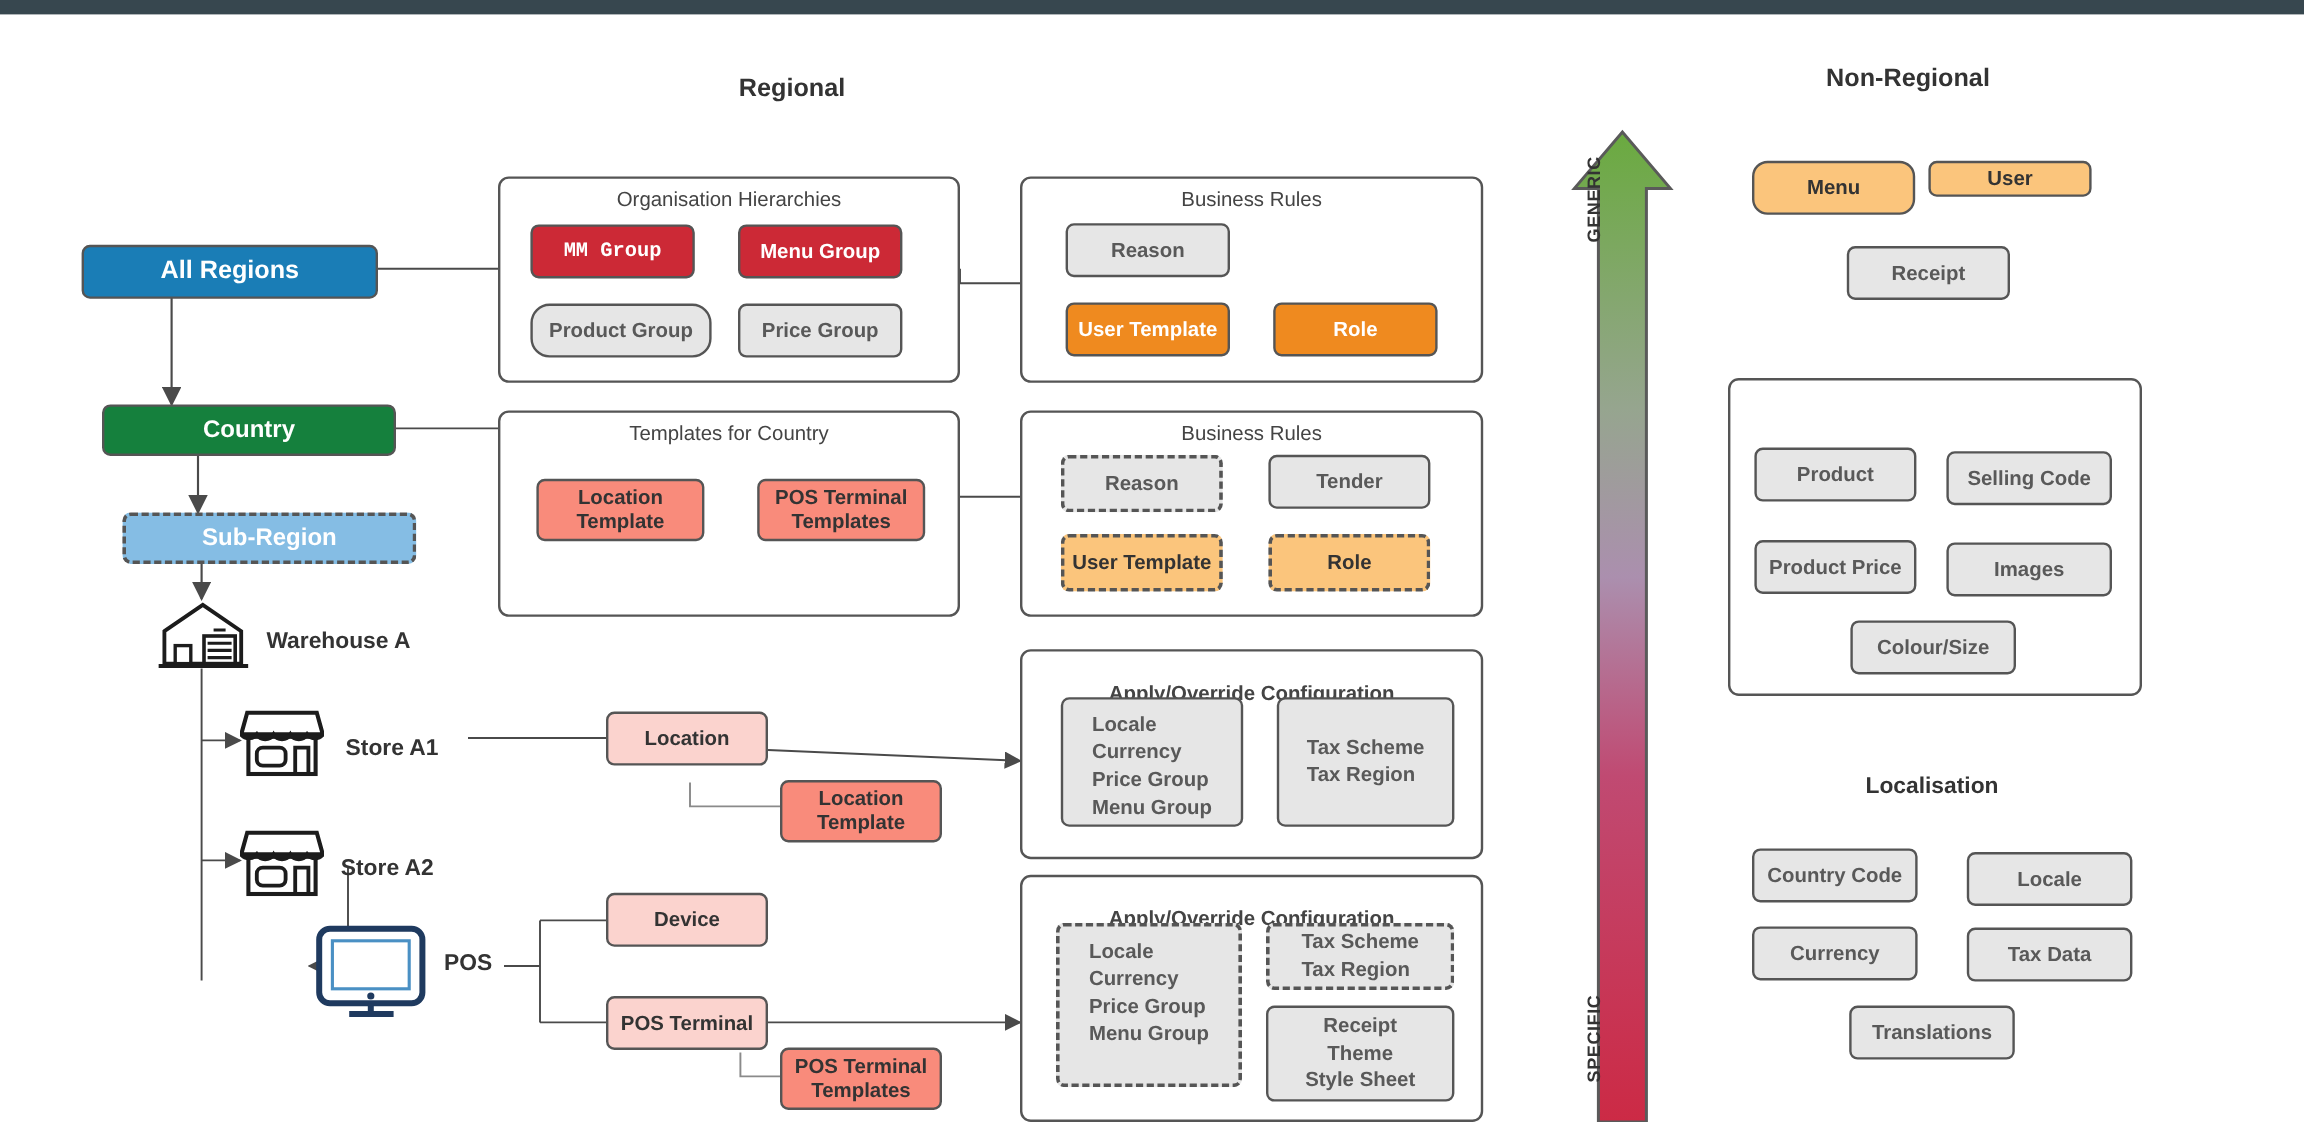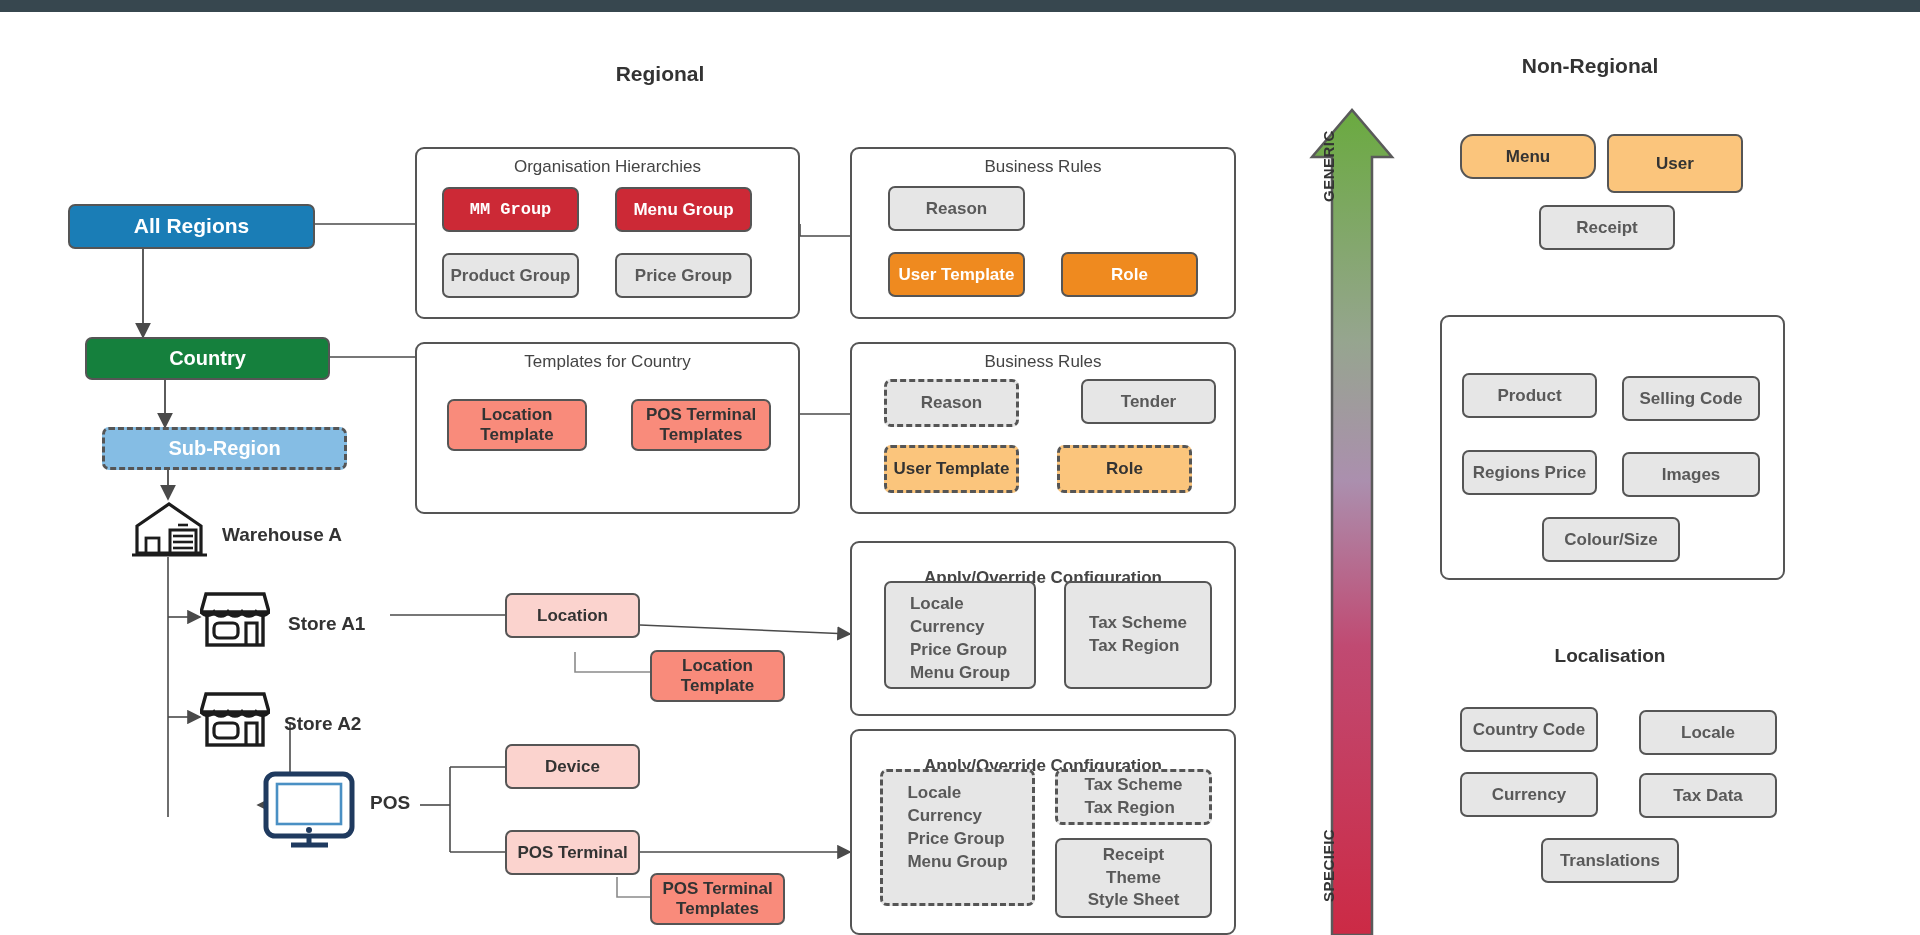--- a/index.html
+++ b/index.html
@@ -163,21 +163,21 @@
       <line x1="47" y1="66" x2="47" y2="74" stroke="#1f3a5f" stroke-width="5"></line>
       <line x1="29" y1="75" x2="66" y2="75" stroke="#1f3a5f" stroke-width="5"></line>
     </svg>
   </div>
   <div class="plain-label" style="left:370px;top:780px;">POS</div>
 
   <div class="group" style="left:415px;top:135px;width:385px;height:172px;">
     <div class="group-title">Organisation Hierarchies</div>
     <div class="node red" style="left:25px;top:38px;width:137px;height:45px;font-family:Liberation Mono, monospace;">MM Group</div>
     <div class="node red" style="left:198px;top:38px;width:137px;height:45px;">Menu Group</div>
-    <div class="node grey" style="left:25px;top:104px;width:137px;height:45px;">Product Group</div>
+    <div class="node grey" style="left:25px;top:104px;width:151px;height:45px;border-radius:16px;">Product Group</div>
     <div class="node grey" style="left:198px;top:104px;width:137px;height:45px;">Price Group</div>
   </div>
 
   <div class="group" style="left:850px;top:135px;width:386px;height:172px;">
     <div class="group-title">Business Rules</div>
     <div class="node grey" style="left:36px;top:37px;width:137px;height:45px;">Reason</div>
     <div class="node orange" style="left:36px;top:103px;width:137px;height:45px;">User Template</div>
     <div class="node orange" style="left:209px;top:103px;width:137px;height:45px;">Role</div>
   </div>
 
@@ -189,21 +189,21 @@
     </div>
     <div class="node salmon" style="left:214px;top:55px;width:140px;height:52px;flex-direction:column;">
       <span>POS Terminal</span>
       <span>Templates</span>
     </div>
   </div>
 
   <div class="group" style="left:850px;top:330px;width:386px;height:172px;">
     <div class="group-title">Business Rules</div>
     <div class="node grey-dash" style="left:32px;top:35px;width:135px;height:48px;">Reason</div>
-    <div class="node grey" style="left:205px;top:35px;width:135px;height:45px;margin-left:24px;">Tender</div>
+    <div class="node grey" style="left:205px;top:35px;width:135px;height:45px;">Tender</div>
     <div class="node orange-lt-dash" style="left:32px;top:101px;width:135px;height:48px;">User Template</div>
     <div class="node orange-lt-dash" style="left:205px;top:101px;width:135px;height:48px;">Role</div>
   </div>
 
   <div class="node pink" style="left:505px;top:581px;width:135px;height:45px;">Location</div>
 
   <div class="node salmon" style="left:650px;top:638px;width:135px;height:52px;flex-direction:column;">
     <span>Location</span>
     <span>Template</span>
   </div>
@@ -247,28 +247,28 @@
       <span class="multi ctr" style="white-space:pre-line;padding:2px 10px;">Receipt
 Theme
 Style Sheet</span>
     </div>
   </div>
 
   <div class="axis-label" style="left:1320px;top:190px;">GENERIC</div>
   <div class="axis-label" style="left:1320px;top:890px;">SPECIFIC</div>
 
   <div class="node orange-lt" style="left:1460px;top:122px;width:136px;height:45px;border-radius:13px;">Menu</div>
-  <div class="node orange-lt" style="left:1607px;top:122px;width:136px;height:59px;text-align:center;">User</div>
+  <div class="node orange-lt" style="left:1607px;top:122px;width:136px;height:30px;text-align:center;">User</div>
   <div class="node grey" style="left:1539px;top:193px;width:136px;height:45px;">Receipt</div>
 
   <div class="hdr" style="left:1440px;top:325px;width:340px;font-size:19px;">Product Data</div>
   <div class="group" style="left:1440px;top:303px;width:345px;height:265px;padding-left:16px;">
     <div class="node grey" style="left:20px;top:56px;width:135px;height:45px;">Product</div>
     <div class="node grey" style="left:180px;top:59px;width:138px;height:45px;">Selling Code</div>
-    <div class="node grey" style="left:20px;top:133px;width:135px;height:45px;">Regions Price</div>
+    <div class="node grey" style="left:20px;top:133px;width:135px;height:45px;">Product Price</div>
     <div class="node grey" style="left:180px;top:135px;width:138px;height:45px;">Images</div>
     <div class="node grey" style="left:100px;top:200px;width:138px;height:45px;">Colour/Size</div>
   </div>
 
   <div class="hdr" style="left:1440px;top:633px;width:340px;font-size:19px;">Localisation</div>
   <div class="node grey" style="left:1460px;top:695px;width:138px;height:45px;">Country Code</div>
   <div class="node grey" style="left:1639px;top:698px;width:138px;height:45px;">Locale</div>
   <div class="node grey" style="left:1460px;top:760px;width:138px;height:45px;">Currency</div>
   <div class="node grey" style="left:1639px;top:761px;width:138px;height:45px;">Tax Data</div>
   <div class="node grey" style="left:1541px;top:826px;width:138px;height:45px;">Translations</div>

